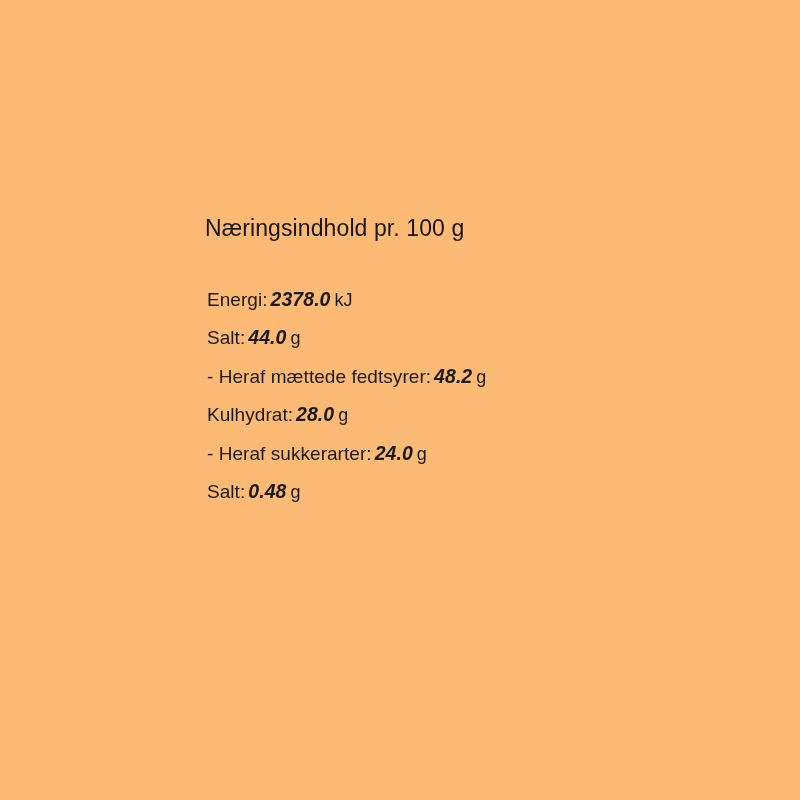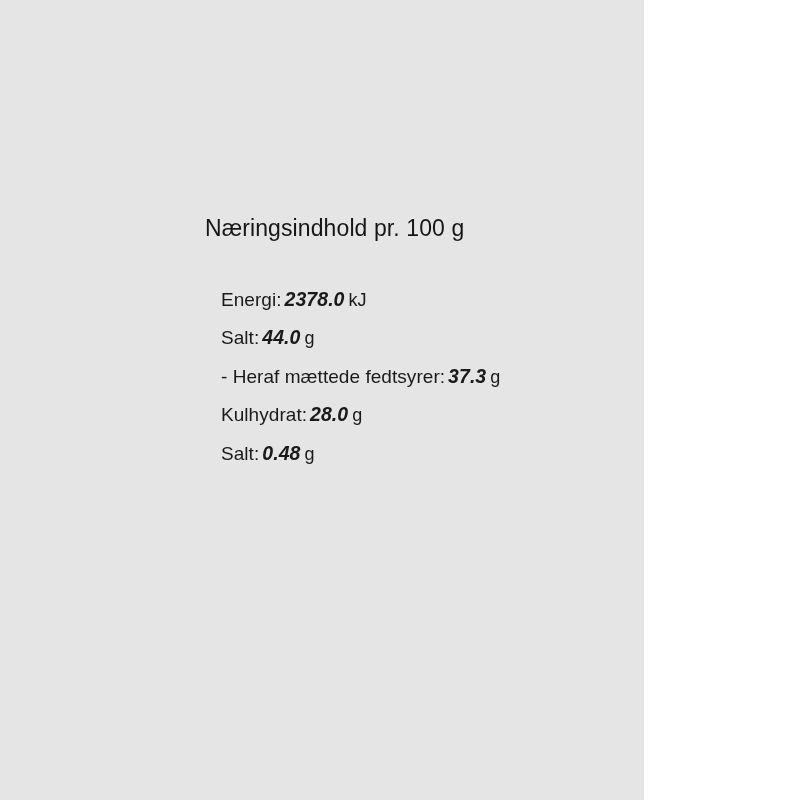--- a/index.html
+++ b/index.html
@@ -9,41 +9,41 @@
   body {
     width: 800px;
     height: 800px;
     background: #ffffff;
     font-family: "Liberation Sans", sans-serif;
     color: #1a1a1a;
     overflow: hidden;
   }
   .page {
     position: relative;
-    width: 644px;
+    width: 800px;
     height: 800px;
-    background: #e5e5e5;
+    background: #fdba74;
   }
   .nutrition-panel {
     position: absolute;
     left: 205px;
     top: 215px;
     width: 520px;
   }
   .panel-title {
     font-size: 23px;
     font-weight: 400;
     color: #161616;
     letter-spacing: 0.1px;
     margin: 0 0 38px 0;
     line-height: 1.2;
   }
   .nutrition-list {
     list-style: none;
-    margin: 16px;
+    margin: 2px;
     padding: 0;
   }
   .nutrition-row {
     font-size: 19px;
     line-height: 37.5px;
     color: #1a1a1a;
     white-space: nowrap;
     letter-spacing: 0.05px;
   }
   .nutrition-row .label {
@@ -72,27 +72,30 @@
       <li class="nutrition-row">
         <span class="label">Energi:</span><span class="value">2378.0</span><span class="unit">kJ</span>
       </li>
 
 
       <li class="nutrition-row">
         <span class="label">Salt:</span><span class="value">44.0</span><span class="unit">g</span>
       </li>
 
       <li class="nutrition-row">
-        <span class="label">- Heraf mættede fedtsyrer:</span><span class="value">37.3</span><span class="unit">g</span>
+        <span class="label">- Heraf mættede fedtsyrer:</span><span class="value">48.2</span><span class="unit">g</span>
       </li>
 
       <li class="nutrition-row">
         <span class="label">Kulhydrat:</span><span class="value">28.0</span><span class="unit">g</span>
       </li>
 
+      <li class="nutrition-row">
+        <span class="label">- Heraf sukkerarter:</span><span class="value">24.0</span><span class="unit">g</span>
+      </li>
 
 
       <li class="nutrition-row">
         <span class="label">Salt:</span><span class="value">0.48</span><span class="unit">g</span>
       </li>
 
     </ul>
   </section>
 </div>
 

